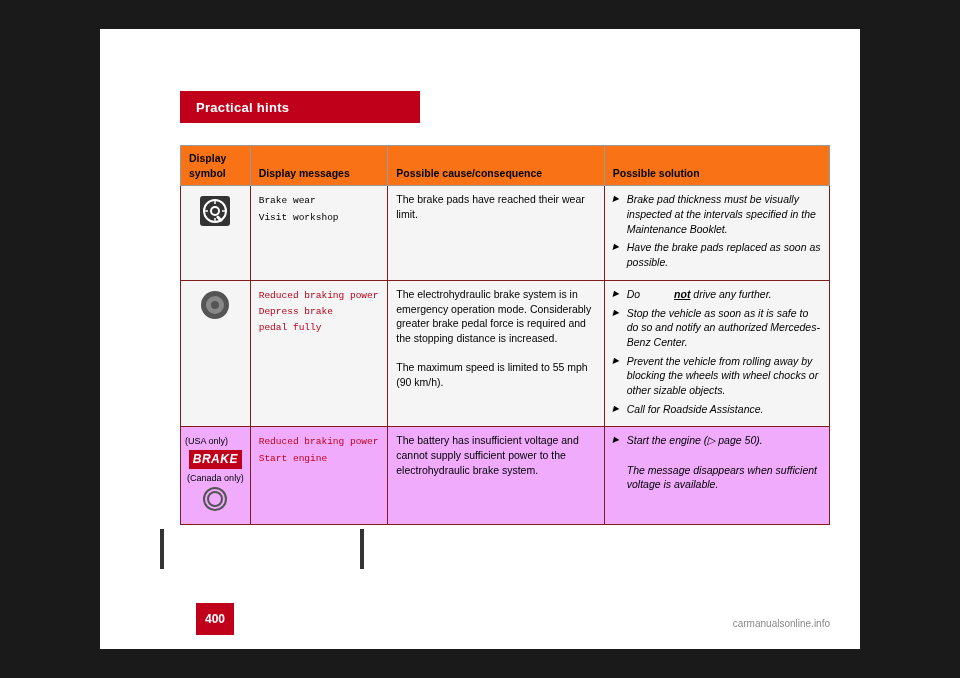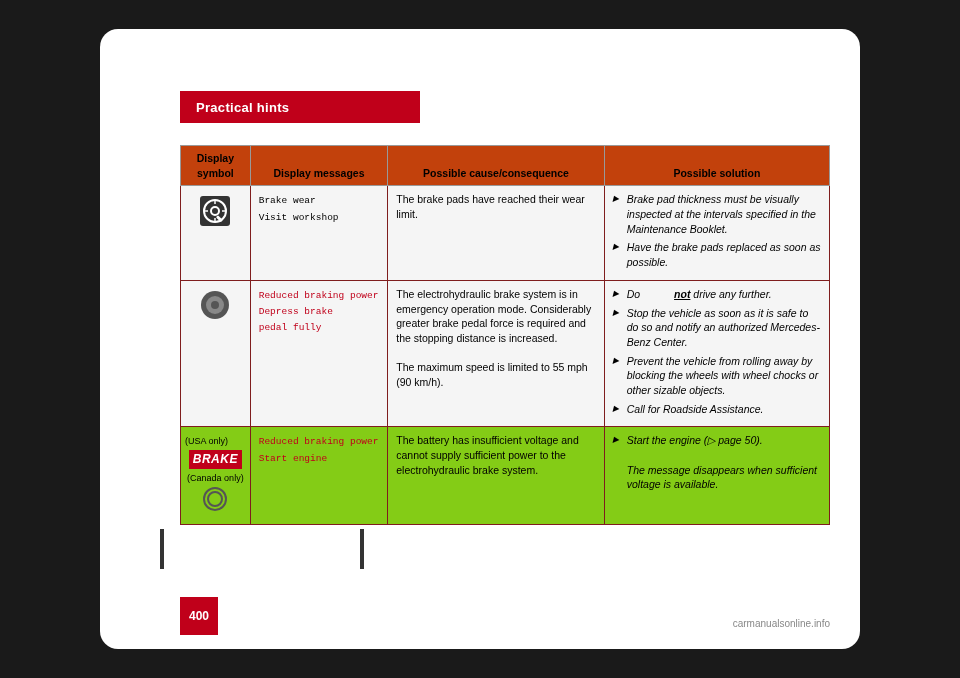--- a/index.html
+++ b/index.html
@@ -14,21 +14,20 @@
     }
 
     .page-container {
       position: absolute;
       top: 50%;
       left: 50%;
       transform: translate(-50%, -50%);
       width: 760px;
       height: 620px;
       background: #fff;
-      border-radius: 18px;
     }
 
     .header-bar {
       position: absolute;
       top: 62px;
       left: 80px;
       width: 240px;
       height: 32px;
       background: #c0001a;
       display: flex;
@@ -47,26 +46,26 @@
       position: absolute;
       top: 116px;
       left: 80px;
       right: 30px;
       border-collapse: collapse;
       font-size: 10.5px;
       line-height: 1.4;
     }
 
     .main-table th {
-      background: #c2410c;
+      background: #f97316;
       border: 1px solid #999;
       padding: 5px 8px;
       font-weight: bold;
       font-size: 10.5px;
-      text-align: center;
+      text-align: left;
       vertical-align: bottom;
     }
 
     .main-table td {
       border: 1px solid #7f1d1d;
       padding: 6px 8px;
       vertical-align: top;
       font-size: 10.5px;
     }
 
@@ -82,21 +81,21 @@
 
     .symbol-row1 {
       background: #f5f5f5;
     }
 
     .symbol-row2 {
       background: #f5f5f5;
     }
 
     .symbol-row3 {
-      background: #84cc16;
+      background: #f0abfc;
     }
 
     .red-text {
       color: #c0001a;
       font-family: 'Courier New', monospace;
       font-size: 9.5px;
       line-height: 1.5;
     }
 
     .mono-text {
@@ -128,23 +127,23 @@
 
     .not-bold {
       font-weight: bold;
       text-decoration: underline;
       padding-left: 31px;
     }
 
     .page-number-box {
       position: absolute;
       bottom: 14px;
-      left: 80px;
+      left: 96px;
       width: 38px;
-      height: 38px;
+      height: 32px;
       background: #c0001a;
       display: flex;
       align-items: center;
       justify-content: center;
     }
 
     .page-number {
       color: #fff;
       font-size: 12px;
       font-weight: bold;

